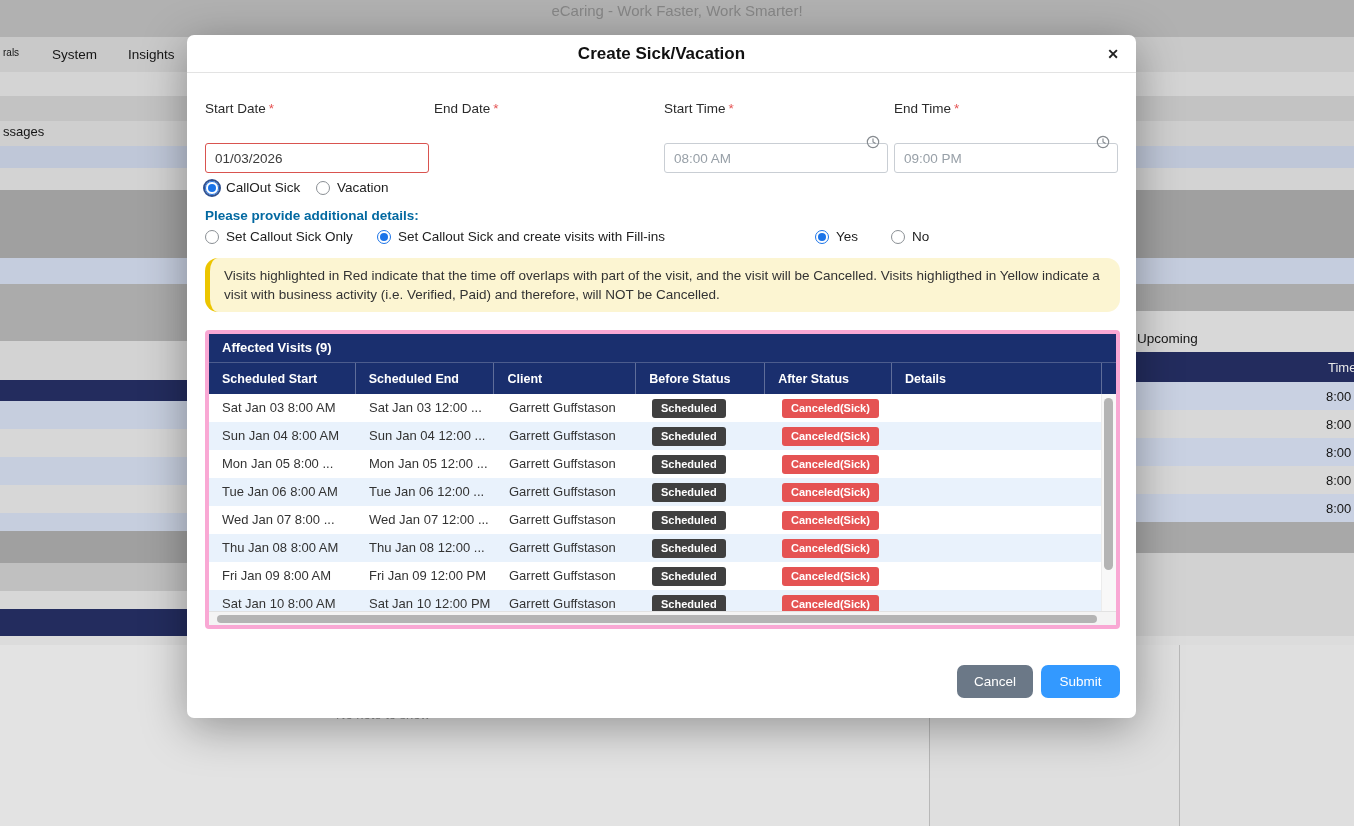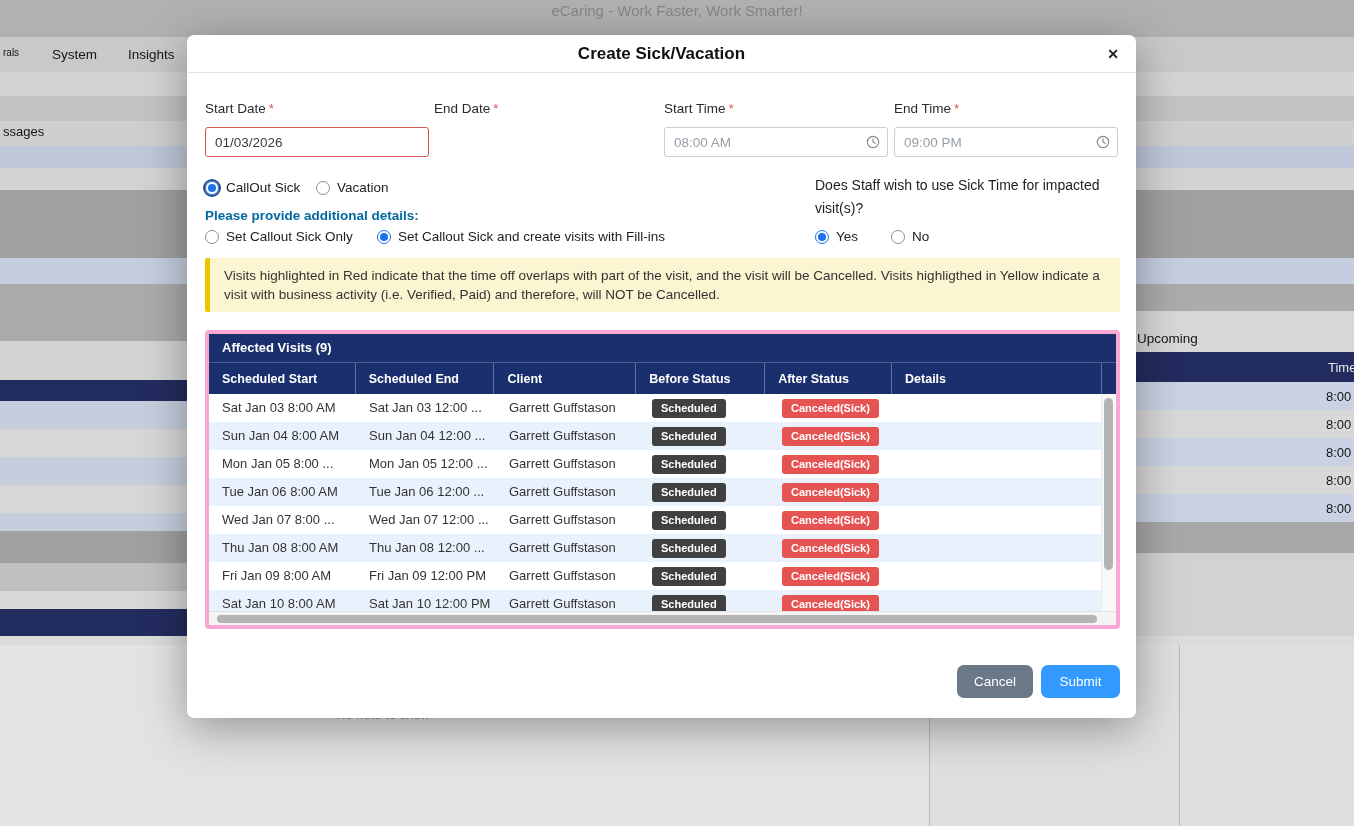--- a/index.html
+++ b/index.html
@@ -11,35 +11,35 @@
 
   
   .modal{position:absolute;left:187px;top:35px;width:949px;height:683px;background:#fff;border-radius:7px;box-shadow:0 10px 45px rgba(0,0,0,.35)}
   .modal-header{position:absolute;left:0;top:0;width:100%;height:38px;border-bottom:1px solid #e3e3e3}
   .modal-title{width:100%;text-align:center;line-height:38px;font-size:17px;font-weight:bold;color:#111}
   .modal-close{position:absolute;right:17px;top:10px;font-size:14px;font-weight:bold;color:#222;cursor:pointer;line-height:18px}
 
   .field{position:absolute;top:66px;width:224px}
   .field-label{font-size:13.5px;color:#2b2b2b;height:18px;white-space:nowrap}
   .req{color:#e55353;margin-left:3px}
-  .dinput,.tinput{display:block;margin-top:8px;width:224px;height:30px;border-radius:3px;font-size:13.5px;font-family:inherit;background:#fff;outline:none}
+  .dinput,.tinput{display:block;margin-top:24px;width:224px;height:30px;border-radius:3px;font-size:13.5px;font-family:inherit;background:#fff;outline:none}
   .dinput{border:1px solid #d9534f;color:#3c3c3c;padding:0 9px}
   .tinput{border:1px solid #c9ced4;color:#98a0a8;padding:0 26px 0 9px}
   .clock{position:absolute;right:8px;top:34px}
 
   .radio-item{position:absolute;display:flex;align-items:center;gap:7px;font-size:13.5px;color:#1d1d1d;line-height:16px;cursor:pointer;white-space:nowrap}
   .radio{width:14px;height:14px;border-radius:50%;border:1.5px solid #8a8f94;background:#fff;position:relative;flex:0 0 auto}
   .radio.checked{border-color:#1a73e8}
   .radio.checked::after{content:"";position:absolute;inset:2px;border-radius:50%;background:#1a73e8}
   .radio.focused{outline:2px solid #30508f;outline-offset:0px}
 
   .question{position:absolute;left:628px;top:139px;width:300px;font-size:14px;color:#1d1d1d;line-height:23px}
   .prompt{position:absolute;left:18px;top:173px;font-size:13.5px;font-weight:bold;color:#0369a1}
 
-  .warn{position:absolute;left:18px;top:223px;width:915px;height:54px;background:#fcf5d2;border-left:5px solid #ecc500;border-radius:2px;padding:8px 14px;font-size:13.5px;color:#333;line-height:19px}
+  .warn{position:absolute;left:18px;top:223px;width:915px;height:54px;background:#fcf5d2;border-left:5px solid #ecc500;border-radius:13px;padding:8px 14px;font-size:13.5px;color:#333;line-height:19px}
 
   .vtable{position:absolute;left:18px;top:295px;width:915px;border:4px solid #f9a8d4;border-radius:4px;overflow:hidden}
   .ttitle{height:28px;background:#1a2f6e;color:#fff;font-size:13px;font-weight:bold;line-height:28px;padding-left:13px}
   .thead{display:flex;height:32px;background:#1a2f6e;color:#fff;font-size:12.5px;font-weight:bold;border-top:1px solid rgba(255,255,255,.22)}
   .hcell{line-height:32px;padding-left:13px;white-space:nowrap;overflow:hidden}
   .hcell + .hcell{border-left:1px solid rgba(255,255,255,.3)}
   .stub{width:15px;border-left:1px solid rgba(255,255,255,.3)}
   .c1{width:147px}.c2{width:140px}.c3{width:143px}.c4{width:130px}.c5{width:128px}.c6{width:212px}
   .tbody{position:relative;height:217px;overflow:hidden;background:#fff}
   .rows{position:absolute;left:0;top:0;width:900px}
@@ -157,21 +157,20 @@
 
   <label class="radio-item" style="left:18px;top:145px">
     <span class="radio focused checked"></span>
     <span>CallOut Sick</span>
   </label>
   <label class="radio-item" style="left:129px;top:145px">
     <span class="radio"></span>
     <span>Vacation</span>
   </label>
 
-  <div class="question">Does Staff wish to use Sick Time for impacted visit(s)?</div>
   <label class="radio-item" style="left:628px;top:194px">
     <span class="radio checked"></span>
     <span>Yes</span>
   </label>
   <label class="radio-item" style="left:704px;top:194px">
     <span class="radio"></span>
     <span>No</span>
   </label>
 
   <div class="prompt">Please provide additional details:</div>

